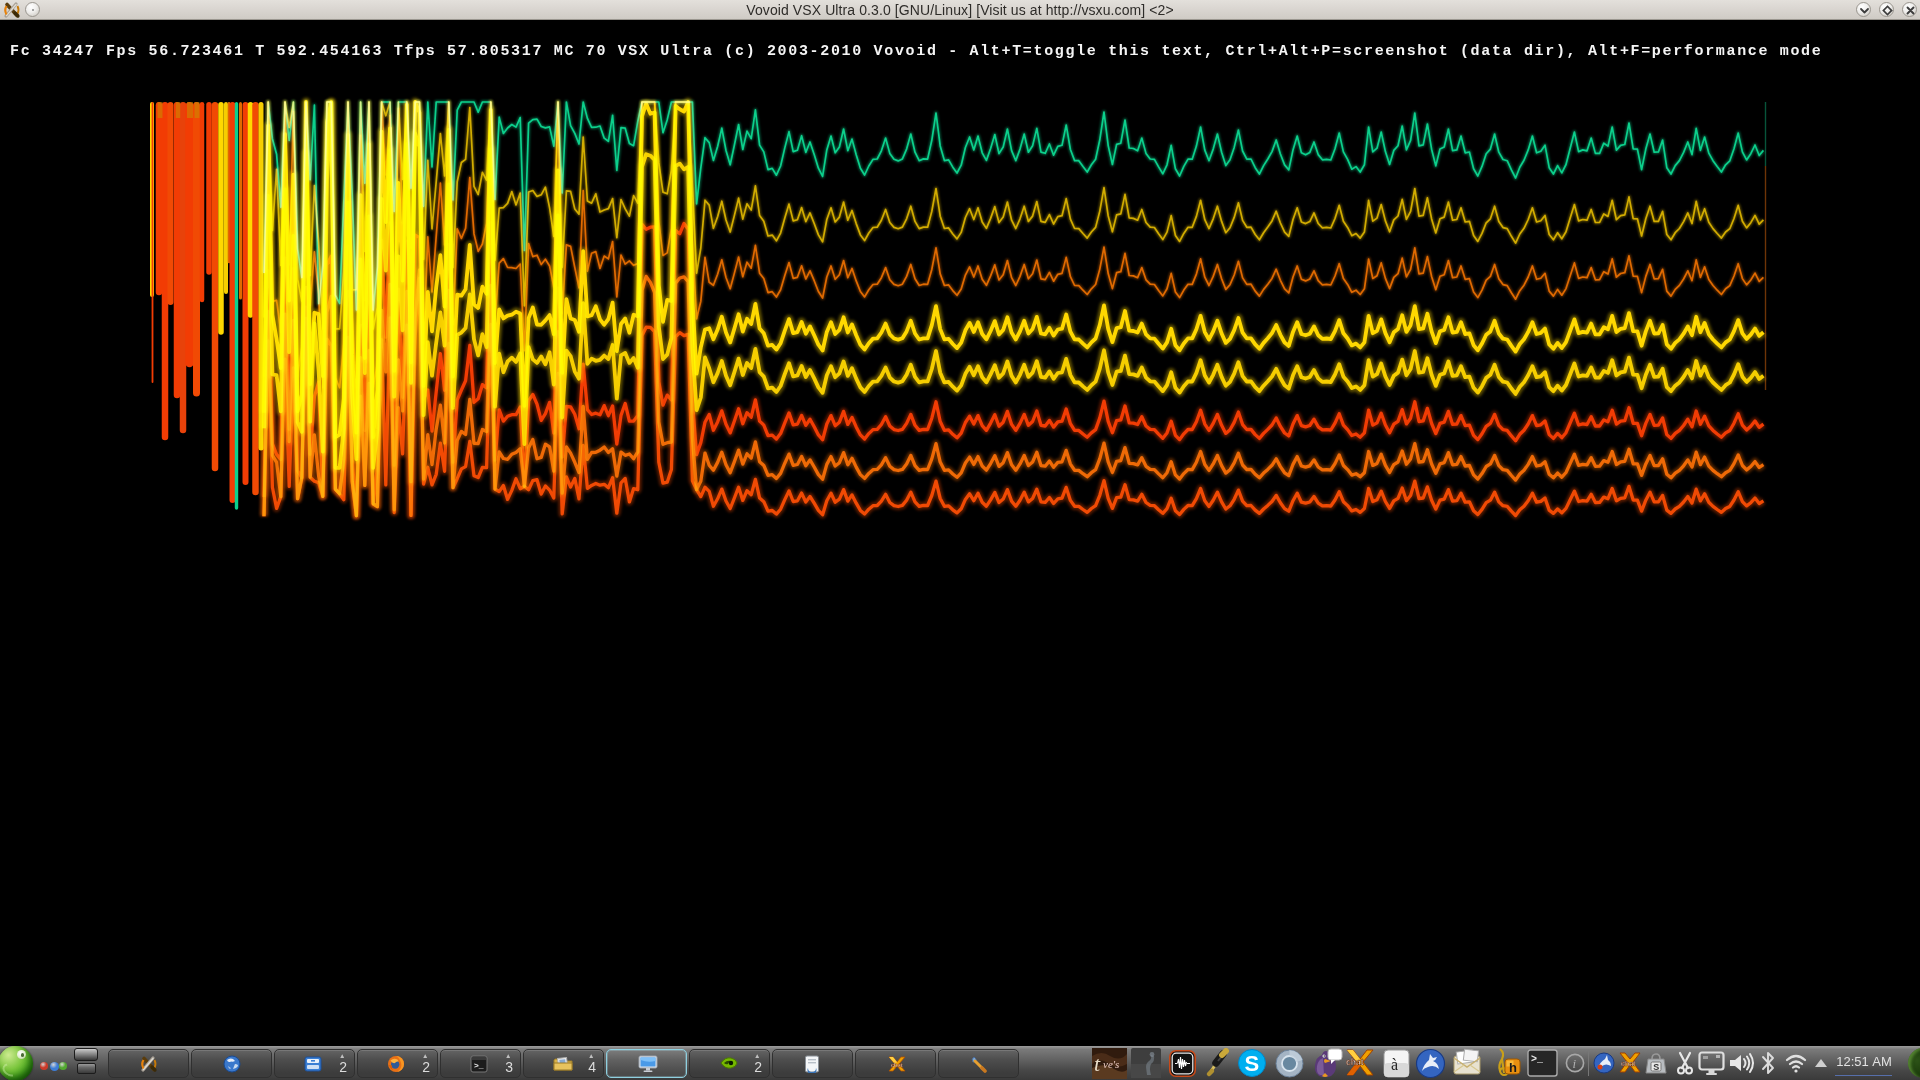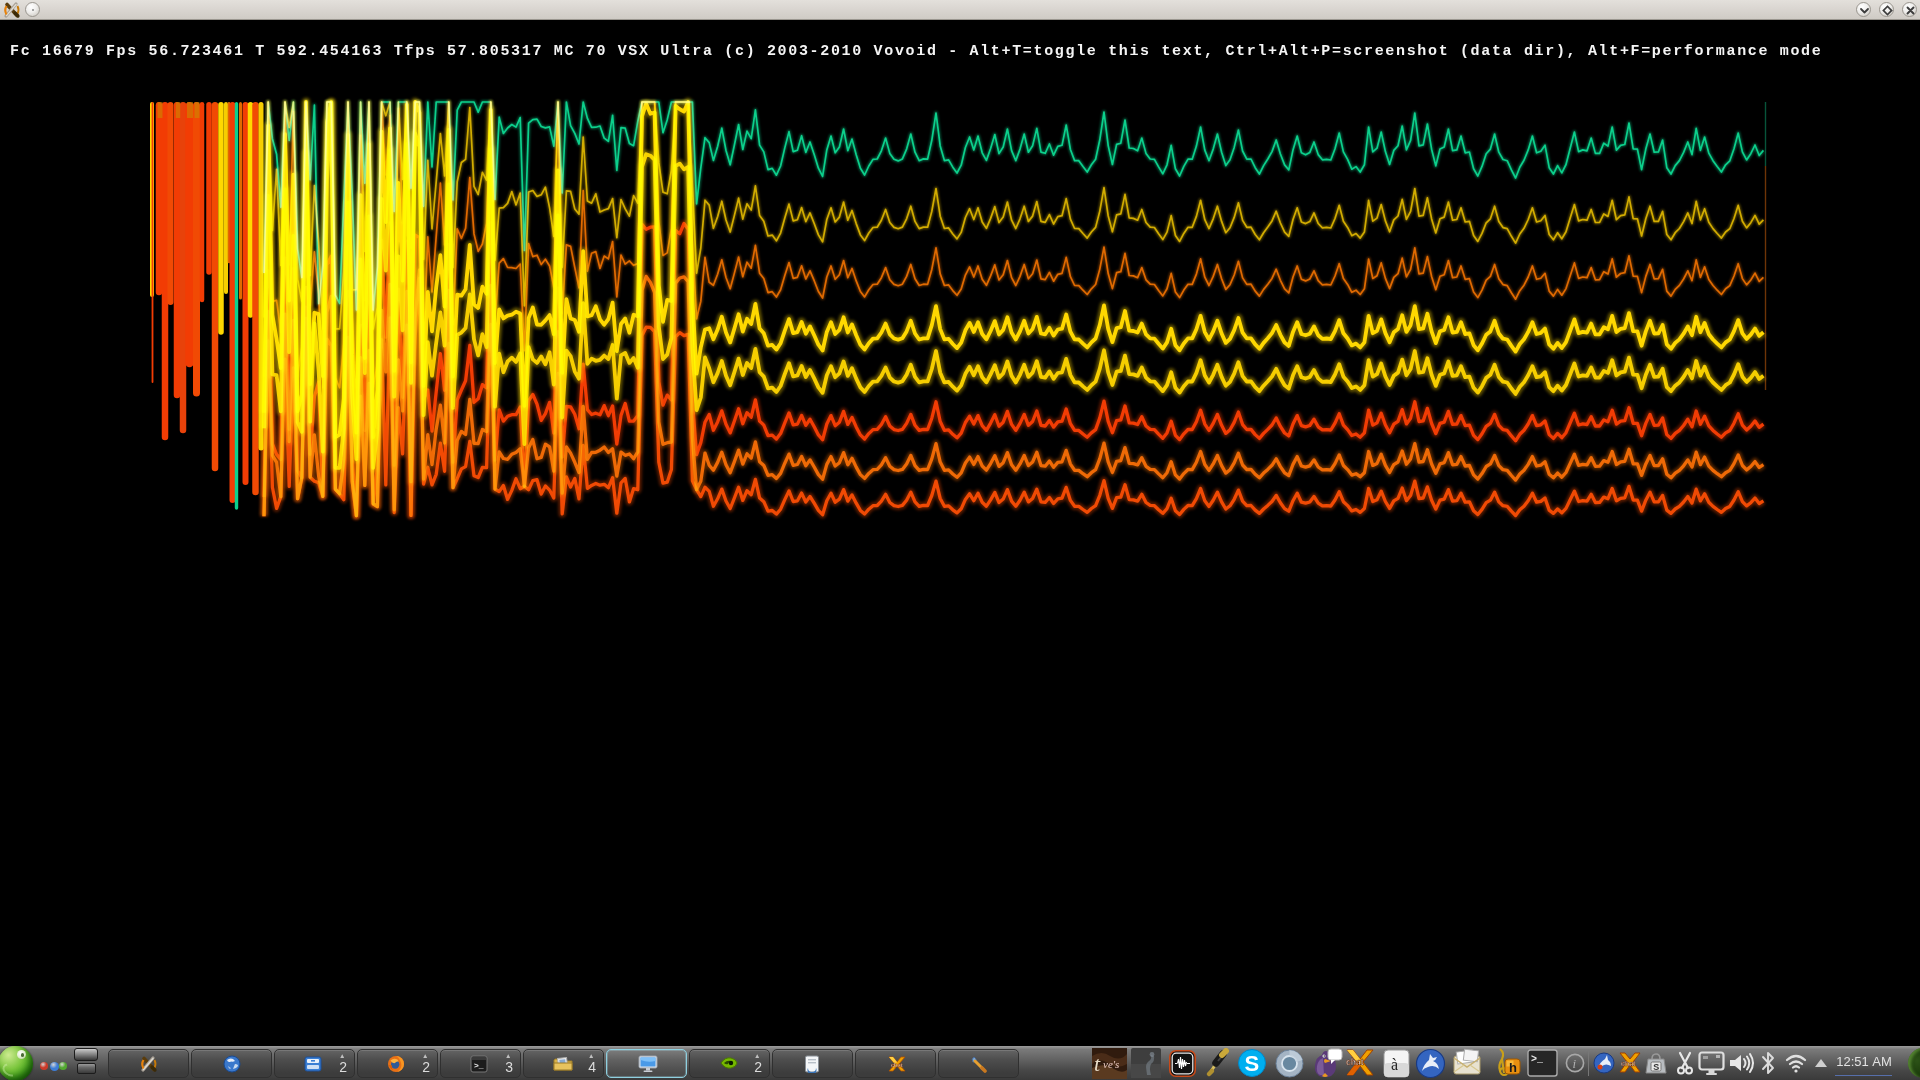--- a/index.html
+++ b/index.html
@@ -29,31 +29,32 @@
         <path d="M4 3.5 L14 14.5" stroke="#5a3c0c" stroke-width="3.6" stroke-linecap="round"></path>
         <path d="M3 15 L13 3" stroke="#a8a096" stroke-width="3.2" stroke-linecap="round"></path>
         <path d="M3.5 14.5 L13 3.5" stroke="#e0dcd2" stroke-width="1.3" stroke-linecap="round"></path>
         <path d="M3.5 5 Q1 9 3.5 13.5" stroke="#e8820a" stroke-width="2.2" fill="none"></path>
         <path d="M14.5 5 Q16.5 9 14.5 13" stroke="#c87a08" stroke-width="1.8" fill="none"></path>
         <path d="M12 12 L15 15" stroke="#3a2a08" stroke-width="3.2" stroke-linecap="round"></path>
       </svg></div>
     <div class="tbtn" style="left:25px">
       <div style="position:absolute;left:6px;top:6px;width:2px;height:2px;border-radius:50%;background:#888"></div>
     </div>
+    <div id="title">Vovoid VSX Ultra 0.3.0 [GNU/Linux] [Visit us at http://vsxu.com] &lt;2&gt;</div>
     <div class="tbtn" style="left:1856px"><svg width="15" height="15" viewBox="0 0 15 15">
         <path d="M4 6 L7.5 9.5 L11 6" stroke="#3c3c3c" stroke-width="1.8" fill="none" stroke-linecap="round" stroke-linejoin="round"></path>
       </svg></div>
     <div class="tbtn" style="left:1879px"><svg width="15" height="15" viewBox="0 0 15 15">
         <rect x="4.6" y="4.6" width="5.8" height="5.8" fill="none" stroke="#3c3c3c" stroke-width="1.7" transform="rotate(45 7.5 7.5)"></rect>
       </svg></div>
     <div class="tbtn" style="left:1902px"><svg width="15" height="15" viewBox="0 0 15 15">
         <path d="M4.5 4.5 L10.5 10.5 M10.5 4.5 L4.5 10.5" stroke="#3c3c3c" stroke-width="1.9" stroke-linecap="round"></path>
       </svg></div>
   </div>
-<div id="stats">Fc 16679 Fps 56.723461 T 592.454163 Tfps 57.805317 MC 70 VSX Ultra (c) 2003-2010 Vovoid - Alt+T=toggle this text, Ctrl+Alt+P=screenshot (data dir), Alt+F=performance mode</div>
+<div id="stats">Fc 34247 Fps 56.723461 T 592.454163 Tfps 57.805317 MC 70 VSX Ultra (c) 2003-2010 Vovoid - Alt+T=toggle this text, Ctrl+Alt+P=screenshot (data dir), Alt+F=performance mode</div>
 <svg id="wave" width="1920" height="1080" viewBox="0 0 1920 1080" xmlns="http://www.w3.org/2000/svg" style="position:absolute;left:0;top:0;isolation:isolate">
 <defs>
 <path id="w0" d="M264 272.9L268.2 102L272.4 138.7L276.6 154.2L280.8 207.1L285 102L289.2 140.3L293.4 102L297.6 248.9L301.8 277.4L306 102L310.2 179.7L314.4 105.2L318.6 303.6L322.8 265.3L327 102L331.2 102L335.4 295.1L339.6 303.4L343.8 202L348 102L352.2 194.4L356.4 310L360.6 102L364.8 183.1L369 102L373.2 310L377.4 267L381.6 102L385.8 102L390 102L394.2 211.4L398.4 102L402.6 102L406.8 102L411 188.1L415.2 102L419.4 102L423.6 206.3L427.8 102L432 167L436.2 102L440.4 102L444.6 102L448.8 102L453 199.9L457.2 110.2L461.4 102L465.6 102L469.8 102L474 102L478.2 112.1L482.4 102L486.6 102L490.8 102L495 199.4L499.2 117.2L503.4 133.5L507.6 128L511.8 124.5L516 127.1L520.2 117.6L524.4 250.5L528.6 123.2L532.8 119.6L537 119.2L541.2 126.5L545.4 127.9L549.6 126.9L553.8 146.1L558 102L562.2 193L566.4 102L570.6 125.6L574.8 133.4L579 144L583.2 102L587.4 118.4L591.6 127.4L595.8 127.2L600 126L604.2 138.1L608.4 141.3L612.6 115.3L616.8 170.3L621 127.6L625.2 128.2L629.4 143.5L633.6 145.7L637.8 121.2L642 102L646.2 102L650.4 102L654.6 102L658.8 102L663 132.7L667.2 119.9L671.4 102L675.6 102L679.8 102L684 102L688.2 102L692.4 102L696.6 203.8L700.8 167.9L705 137.7L709.2 142.6L713.4 160.4L717.6 146.5L721.8 128.2L726 150.5L730.2 164.8L734.4 145L738.6 124.5L742.8 149.5L747 131.1L751.2 138.7L755.4 109.9L759.6 145.1L763.8 151.9L768 169.6L772.2 168.4L776.4 175.2L780.6 166L784.8 147.9L789 131.6L793.2 151.6L797.4 150.2L801.6 135.7L805.8 152.4L810 142L814.2 154.6L818.4 168.2L822.6 176.4L826.8 149.9L831 136L835.2 152.8L839.4 147L843.6 129L847.8 150.7L852 139.1L856.2 154.8L860.4 168.2L864.6 175L868.8 166L873 159.4L877.2 159L881.4 150.8L885.6 138L889.8 153.4L894 159.3L898.2 160.9L902.4 158.9L906.6 149.1L910.8 134L915 152.2L919.2 160.7L923.4 158.9L927.6 159.1L931.8 140.3L936 113L940.2 145.9L944.4 160.6L948.6 159.8L952.8 167.2L957 173L961.2 165.2L965.4 147.5L969.6 137L973.8 149.9L978 136L982.2 152.8L986.4 160.4L990.6 148.5L994.8 134.5L999 153.6L1003.2 147L1007.4 129L1011.6 150.7L1015.8 160.6L1020 149.1L1024.2 134L1028.4 152.2L1032.6 145.8L1036.8 128.4L1041 152.1L1045.2 153.3L1049.4 144L1053.6 155.2L1057.8 146.4L1062 145.3L1066.2 125L1070.4 149.5L1074.6 160.6L1078.8 160.7L1083 166.6L1087.2 172L1091.4 164.8L1095.6 159.3L1099.8 139.8L1104 112L1108.2 145.6L1112.4 164.5L1116.6 144.4L1120.8 143.2L1125 120L1129.2 148L1133.4 148.5L1137.6 150.8L1141.8 138L1146 153.4L1150.2 159L1154.4 159.4L1158.6 166.9L1162.8 173.8L1167 164.8L1171.2 145.3L1175.4 168.8L1179.6 176L1183.8 166.4L1188 159.1L1192.2 159.2L1196.4 146.1L1200.6 127L1204.8 150.1L1209 160.7L1213.2 149.1L1217.4 134L1221.6 152.2L1225.8 165.6L1230 159.7L1234.2 147.4L1238.4 130L1242.6 151L1246.8 159.2L1251 159L1255.2 167.7L1259.4 174L1263.6 165.6L1267.8 159L1272 151.6L1276.2 140L1280.4 154L1284.6 164.9L1288.8 169.9L1293 149.9L1297.2 136L1301.4 152.8L1305.6 154.8L1309.8 152.4L1314 142L1318.2 154.6L1322.4 159.8L1326.6 159.3L1330.8 160L1335 148.7L1339.2 133L1343.4 151.9L1347.6 159.3L1351.8 169.2L1356 166.6L1360.2 172L1364.4 164.8L1368.6 127L1372.8 151.8L1377 148.2L1381.2 132L1385.4 151.6L1389.6 164.5L1393.8 150.4L1398 145.7L1402.2 126L1406.4 149.8L1410.6 140.3L1414.8 113L1419 145.9L1423.2 144.9L1427.4 124L1431.6 149.2L1435.8 165.9L1440 148.9L1444.2 147L1448.4 129L1452.6 150.7L1456.8 149.9L1461 136L1465.2 152.8L1469.4 152L1473.6 168.8L1477.8 176L1482 166.4L1486.2 153.8L1490.4 149.1L1494.6 134L1498.8 152.2L1503 159.5L1507.2 160.7L1511.4 169.9L1515.6 178L1519.8 167.2L1524 160.3L1528.2 149.9L1532.4 136L1536.6 152.8L1540.8 151.3L1545 145.2L1549.2 167.7L1553.4 174L1557.6 165.6L1561.8 172.9L1566 164.5L1570.2 148.2L1574.4 132L1578.6 151.6L1582.8 149.9L1587 150.8L1591.2 138L1595.4 153.4L1599.6 153.3L1603.8 143.2L1608 146.1L1612.2 127L1616.4 150.1L1620.6 145.4L1624.8 144.5L1629 123L1633.2 148.9L1637.4 149.1L1641.6 169.6L1645.8 149.1L1650 134L1654.2 152.2L1658.4 152L1662.6 140.1L1666.8 167.7L1671 174L1675.2 165.6L1679.4 160.6L1683.6 152.4L1687.8 142L1692 154.6L1696.2 128.3L1700.4 150.3L1704.6 137L1708.8 153.1L1713 160.7L1717.2 166.6L1721.4 172L1725.6 164.8L1729.8 160.8L1734 148.7L1738.2 133L1742.4 151.9L1746.6 159.9L1750.8 153.7L1755 145L1759.2 155.5L1763.4 150.4"></path>
 <path id="w1" d="M264 317.6L268.2 102L272.4 230.5L276.6 169.3L280.8 265.4L285 102L289.2 127.5L293.4 102L297.6 279.1L301.8 301.1L306 102L310.2 275.5L314.4 185.7L318.6 242.1L322.8 328.8L327 102L331.2 102L335.4 328.8L339.6 328.8L343.8 271.7L348 102L352.2 289.8L356.4 289.6L360.6 102L364.8 251.5L369 102L373.2 328.8L377.4 307.5L381.6 102L385.8 115.8L390 102L394.2 328.8L398.4 102L402.6 179.3L406.8 102L411 248.2L415.2 102L419.4 102L423.6 259.3L427.8 160.3L432 228.8L436.2 181.8L440.4 133.6L444.6 176L448.8 102L453 267.4L457.2 181.7L461.4 162.5L465.6 159.4L469.8 107.5L474 186.4L478.2 194.5L482.4 172.4L486.6 180.1L490.8 102L495 260.2L499.2 208.2L503.4 207.6L507.6 203.4L511.8 191.6L516 205L520.2 193.1L524.4 305.8L528.6 192L532.8 190.5L537 196.4L541.2 194.8L545.4 187.2L549.6 207.8L553.8 236.4L558 102L562.2 267.3L566.4 190.8L570.6 191.4L574.8 209L579 214.1L583.2 137L587.4 201L591.6 203.2L595.8 193.8L600 212L604.2 210L608.4 208.6L612.6 198.6L616.8 237.7L621 199.5L625.2 208.9L629.4 216.2L633.6 195.7L637.8 203.2L642 102L646.2 102L650.4 102L654.6 102L658.8 162.9L663 192.1L667.2 193.8L671.4 170.5L675.6 102L679.8 102L684 102L688.2 102L692.4 186.7L696.6 273.1L700.8 248L705 200.2L709.2 205.1L713.4 228.3L717.6 216.7L721.8 201.2L726 220L730.2 232L734.4 215.4L738.6 198.2L742.8 219.1L747 203.8L751.2 210.1L755.4 185.9L759.6 215.5L763.8 221.2L768 236L772.2 235.1L776.4 240.8L780.6 233.1L784.8 217.9L789 204.1L793.2 220.9L797.4 219.8L801.6 207.6L805.8 221.6L810 212.9L814.2 223.5L818.4 234.9L822.6 241.8L826.8 219.5L831 207.8L835.2 222L839.4 217.1L843.6 202L847.8 220.2L852 210.5L856.2 223.6L860.4 234.9L864.6 240.6L868.8 233L873 227.5L877.2 227.2L881.4 220.2L885.6 209.5L889.8 222.5L894 227.4L898.2 228.7L902.4 227.1L906.6 218.8L910.8 206.2L915 221.4L919.2 228.6L923.4 227.1L927.6 227.2L931.8 211.4L936 188.5L940.2 216.2L944.4 228.5L948.6 227.9L952.8 234L957 238.9L961.2 232.4L965.4 217.5L969.6 208.7L973.8 219.5L978 207.8L982.2 222L986.4 228.4L990.6 218.4L994.8 206.6L999 222.6L1003.2 217.1L1007.4 202L1011.6 220.2L1015.8 228.5L1020 218.8L1024.2 206.2L1028.4 221.4L1032.6 216.1L1036.8 201.5L1041 221.4L1045.2 222.4L1049.4 214.6L1053.6 224L1057.8 216.6L1062 215.7L1066.2 198.6L1070.4 219.2L1074.6 228.5L1078.8 228.6L1083 233.5L1087.2 238.1L1091.4 232L1095.6 227.4L1099.8 211.1L1104 187.7L1108.2 215.9L1112.4 231.8L1116.6 214.9L1120.8 213.9L1125 194.4L1129.2 217.9L1133.4 218.4L1137.6 220.2L1141.8 209.5L1146 222.5L1150.2 227.1L1154.4 227.5L1158.6 233.8L1162.8 239.6L1167 232.1L1171.2 215.6L1175.4 235.4L1179.6 241.4L1183.8 233.4L1188 227.3L1192.2 227.3L1196.4 216.4L1200.6 200.3L1204.8 219.7L1209 228.6L1213.2 218.8L1217.4 206.2L1221.6 221.4L1225.8 232.7L1230 227.7L1234.2 217.4L1238.4 202.8L1242.6 220.4L1246.8 227.3L1251 227.1L1255.2 234.5L1259.4 239.8L1263.6 232.7L1267.8 227.1L1272 220.9L1276.2 211.2L1280.4 223L1284.6 232.1L1288.8 236.3L1293 219.5L1297.2 207.8L1301.4 222L1305.6 223.6L1309.8 221.6L1314 212.9L1318.2 223.5L1322.4 227.9L1326.6 227.4L1330.8 228L1335 218.5L1339.2 205.3L1343.4 221.2L1347.6 227.4L1351.8 235.7L1356 233.5L1360.2 238.1L1364.4 232L1368.6 200.3L1372.8 221.1L1377 218.1L1381.2 204.5L1385.4 220.9L1389.6 231.8L1393.8 219.9L1398 216L1402.2 199.4L1406.4 219.4L1410.6 211.4L1414.8 188.5L1419 216.2L1423.2 215.3L1427.4 197.8L1431.6 218.9L1435.8 232.9L1440 218.7L1444.2 217.1L1448.4 202L1452.6 220.2L1456.8 219.5L1461 207.8L1465.2 222L1469.4 221.3L1473.6 235.4L1477.8 241.4L1482 233.4L1486.2 222.8L1490.4 218.8L1494.6 206.2L1498.8 221.4L1503 227.6L1507.2 228.6L1511.4 236.3L1515.6 243.1L1519.8 234L1524 228.3L1528.2 219.5L1532.4 207.8L1536.6 222L1540.8 220.7L1545 215.5L1549.2 234.5L1553.4 239.8L1557.6 232.7L1561.8 238.8L1566 231.8L1570.2 218.1L1574.4 204.5L1578.6 220.9L1582.8 219.5L1587 220.2L1591.2 209.5L1595.4 222.5L1599.6 222.3L1603.8 213.9L1608 216.4L1612.2 200.3L1616.4 219.7L1620.6 215.7L1624.8 214.9L1629 196.9L1633.2 218.7L1637.4 218.8L1641.6 236L1645.8 218.8L1650 206.2L1654.2 221.4L1658.4 221.3L1662.6 211.3L1666.8 234.5L1671 239.8L1675.2 232.7L1679.4 228.5L1683.6 221.6L1687.8 212.9L1692 223.5L1696.2 201.3L1700.4 219.9L1704.6 208.7L1708.8 222.2L1713 228.6L1717.2 233.5L1721.4 238.1L1725.6 232L1729.8 228.7L1734 218.5L1738.2 205.3L1742.4 221.2L1746.6 227.9L1750.8 222.7L1755 215.4L1759.2 224.2L1763.4 219.9"></path>
 <path id="w2" d="M264 377.1L268.2 102L272.4 301.3L276.6 300.3L280.8 332.2L285 102L289.2 264.8L293.4 111.7L297.6 375.9L301.8 346.8L306 102L310.2 305.5L314.4 251.9L318.6 293.4L322.8 387.7L327 102L331.2 102L335.4 377.8L339.6 387.7L343.8 343.8L348 102L352.2 318.1L356.4 387.7L360.6 135.3L364.8 300.6L369 102L373.2 387.7L377.4 362.8L381.6 102L385.8 174.9L390 115.5L394.2 343.7L398.4 108.3L402.6 222.7L406.8 102L411 317.5L415.2 102L419.4 102L423.6 344L427.8 236.9L432 292L436.2 236.4L440.4 183.1L444.6 244.9L448.8 102L453 324.4L457.2 228.9L461.4 238.4L465.6 228.2L469.8 177.6L474 233.9L478.2 251.3L482.4 244L486.6 223.1L490.8 102L495 319.6L499.2 263.1L503.4 258.6L507.6 267.5L511.8 267.7L516 268.5L520.2 264.1L524.4 350.6L528.6 243.5L532.8 256.6L537 255.2L541.2 264.5L545.4 259.2L549.6 266L553.8 286.9L558 102L562.2 313.6L566.4 244.9L570.6 246.4L574.8 267.5L579 287.9L583.2 190.7L587.4 271.1L591.6 253.2L595.8 251.6L600 268.5L604.2 256L608.4 258.9L612.6 241.5L616.8 296.9L621 255L625.2 264.1L629.4 260.8L633.6 265.3L637.8 263.6L642 102L646.2 102L650.4 102L654.6 102L658.8 221.5L663 255.5L667.2 252.9L671.4 228.7L675.6 102L679.8 102L684 102L688.2 102L692.4 243.2L696.6 318.8L700.8 301.2L705 257.4L709.2 282.3L713.4 285.3L717.6 274.3L721.8 259.8L726 277.5L730.2 288.8L734.4 273.1L738.6 257L742.8 276.7L747 262.2L751.2 268.2L755.4 245.4L759.6 273.2L763.8 278.6L768 292.6L772.2 291.7L776.4 297L780.6 289.8L784.8 275.5L789 262.5L793.2 278.3L797.4 277.3L801.6 265.8L805.8 279L810 270.8L814.2 280.7L818.4 291.5L822.6 298L826.8 277L831 266L835.2 279.3L839.4 274.7L843.6 260.5L847.8 277.7L852 268.5L856.2 280.9L860.4 291.5L864.6 296.9L868.8 289.7L873 284.5L877.2 284.2L881.4 277.7L885.6 267.6L889.8 279.8L894 284.4L898.2 285.7L902.4 284.2L906.6 276.4L910.8 264.5L915 278.8L919.2 285.5L923.4 284.2L927.6 284.3L931.8 269.4L936 247.9L940.2 273.9L944.4 285.5L948.6 284.9L952.8 290.6L957 295.3L961.2 289.1L965.4 275.1L969.6 266.9L973.8 277L978 266L982.2 279.3L986.4 285.3L990.6 275.9L994.8 264.9L999 280L1003.2 274.7L1007.4 260.5L1011.6 277.7L1015.8 285.5L1020 276.4L1024.2 264.5L1028.4 278.8L1032.6 273.8L1036.8 260L1041 278.8L1045.2 279.7L1049.4 272.4L1053.6 281.2L1057.8 274.3L1062 273.4L1066.2 257.4L1070.4 276.7L1074.6 285.5L1078.8 285.6L1083 290.2L1087.2 294.5L1091.4 288.8L1095.6 284.5L1099.8 269.1L1104 247.1L1108.2 273.6L1112.4 288.6L1116.6 272.7L1120.8 271.7L1125 253.4L1129.2 275.5L1133.4 275.9L1137.6 277.7L1141.8 267.6L1146 279.8L1150.2 284.2L1154.4 284.5L1158.6 290.4L1162.8 295.9L1167 288.8L1171.2 273.4L1175.4 292L1179.6 297.6L1183.8 290.1L1188 284.3L1192.2 284.4L1196.4 274.1L1200.6 258.9L1204.8 277.2L1209 285.5L1213.2 276.4L1217.4 264.5L1221.6 278.8L1225.8 289.4L1230 284.7L1234.2 275L1238.4 261.3L1242.6 277.9L1246.8 284.4L1251 284.2L1255.2 291.1L1259.4 296.1L1263.6 289.4L1267.8 284.2L1272 278.4L1276.2 269.2L1280.4 280.3L1284.6 288.9L1288.8 292.8L1293 277L1297.2 266L1301.4 279.3L1305.6 280.9L1309.8 279L1314 270.8L1318.2 280.7L1322.4 284.9L1326.6 284.4L1330.8 285L1335 276L1339.2 263.7L1343.4 278.6L1347.6 284.4L1351.8 292.3L1356 290.2L1360.2 294.5L1364.4 288.8L1368.6 259L1372.8 278.5L1377 275.7L1381.2 262.9L1385.4 278.4L1389.6 288.6L1393.8 277.4L1398 273.7L1402.2 258.1L1406.4 276.9L1410.6 269.4L1414.8 247.9L1419 273.9L1423.2 273.1L1427.4 256.6L1431.6 276.5L1435.8 289.7L1440 276.2L1444.2 274.7L1448.4 260.5L1452.6 277.7L1456.8 277L1461 266L1465.2 279.3L1469.4 278.7L1473.6 292L1477.8 297.6L1482 290.1L1486.2 280.1L1490.4 276.4L1494.6 264.5L1498.8 278.8L1503 284.6L1507.2 285.6L1511.4 292.8L1515.6 299.2L1519.8 290.7L1524 285.2L1528.2 277L1532.4 266L1536.6 279.3L1540.8 278.2L1545 273.3L1549.2 291.1L1553.4 296.1L1557.6 289.4L1561.8 295.2L1566 288.6L1570.2 275.7L1574.4 262.9L1578.6 278.4L1582.8 277L1587 277.7L1591.2 267.6L1595.4 279.8L1599.6 279.7L1603.8 271.7L1608 274.1L1612.2 258.9L1616.4 277.2L1620.6 273.5L1624.8 272.7L1629 255.8L1633.2 276.2L1637.4 276.4L1641.6 292.6L1645.8 276.4L1650 264.5L1654.2 278.8L1658.4 278.7L1662.6 269.3L1666.8 291.1L1671 296.1L1675.2 289.4L1679.4 285.4L1683.6 279L1687.8 270.8L1692 280.7L1696.2 259.9L1700.4 277.4L1704.6 266.8L1708.8 279.5L1713 285.5L1717.2 290.2L1721.4 294.5L1725.6 288.8L1729.8 285.6L1734 276L1738.2 263.7L1742.4 278.6L1746.6 284.9L1750.8 280L1755 273.1L1759.2 281.4L1763.4 277.4"></path>
 <path id="w3" d="M264 412.8L268.2 125.6L272.4 315.2L276.6 339.2L280.8 368L285 134.2L289.2 300.5L293.4 174.6L297.6 411.2L301.8 394.8L306 102L310.2 384.2L314.4 312.7L318.6 314.1L322.8 376.2L327 122.6L331.2 102.2L335.4 437L339.6 434.5L343.8 399L348 134.9L352.2 354.9L356.4 432.7L360.6 195.2L364.8 358L369 144.5L373.2 437L377.4 389.8L381.6 131.6L385.8 222.2L390 128.4L394.2 370.8L398.4 182.9L402.6 280.7L406.8 104.6L411 382.8L415.2 102L419.4 112.6L423.6 385.9L427.8 291.9L432 331.4L436.2 287.2L440.4 255.2L444.6 306.6L448.8 129.8L453 376.5L457.2 294.6L461.4 295.7L465.6 289.3L469.8 245L474 304.5L478.2 307.9L482.4 286.7L486.6 293.9L490.8 109.8L495 363.1L499.2 309.4L503.4 318.4L507.6 315.7L511.8 314.7L516 311.7L520.2 313.5L524.4 405.8L528.6 318.1L532.8 307.4L537 324.5L541.2 324.8L545.4 320.4L549.6 315.1L553.8 334.2L558 170.4L562.2 372.8L566.4 299.1L570.6 318.5L574.8 320L579 331.8L583.2 251.2L587.4 316.4L591.6 315.2L595.8 306.3L600 319.4L604.2 324.7L608.4 319L612.6 302.6L616.8 351.2L621 324L625.2 318.5L629.4 332.8L633.6 314.8L637.8 316.1L642 116.1L646.2 103.7L650.4 113.8L654.6 112.5L658.8 285.2L663 321.9L667.2 299.9L671.4 301L675.6 106L679.8 109.3L684 111.5L688.2 102L692.4 298.5L696.6 373.6L700.8 347.4L705 329.5L709.2 328.3L713.4 339.3L717.6 329.6L721.8 316.7L726 332.4L730.2 342.4L734.4 328.5L738.6 314.2L742.8 331.6L747 318.8L751.2 324.1L755.4 303.9L759.6 328.6L763.8 333.3L768 345.7L772.2 344.9L776.4 349.6L780.6 343.2L784.8 330.6L789 319.1L793.2 333.1L797.4 332.1L801.6 322L805.8 333.7L810 326.4L814.2 335.2L818.4 344.7L822.6 350.5L826.8 331.9L831 322.2L835.2 334L839.4 329.9L843.6 317.3L847.8 332.5L852 324.4L856.2 335.3L860.4 344.8L864.6 349.5L868.8 343.2L873 338.6L877.2 338.3L881.4 332.5L885.6 323.6L889.8 334.4L894 338.5L898.2 339.6L902.4 338.3L906.6 331.4L910.8 320.8L915 333.5L919.2 339.5L923.4 338.3L927.6 338.4L931.8 325.2L936 306.1L940.2 329.1L944.4 339.4L948.6 338.9L952.8 344L957 348.1L961.2 342.6L965.4 330.3L969.6 322.9L973.8 331.9L978 322.2L982.2 334L986.4 339.3L990.6 331L994.8 321.1L999 334.5L1003.2 329.9L1007.4 317.3L1011.6 332.5L1015.8 339.4L1020 331.4L1024.2 320.8L1028.4 333.5L1032.6 329L1036.8 316.9L1041 333.5L1045.2 334.3L1049.4 327.8L1053.6 335.6L1057.8 329.5L1062 328.7L1066.2 314.5L1070.4 331.6L1074.6 339.4L1078.8 339.5L1083 343.6L1087.2 347.4L1091.4 342.4L1095.6 338.5L1099.8 324.9L1104 305.4L1108.2 328.9L1112.4 342.1L1116.6 328.1L1120.8 327.2L1125 311L1129.2 330.6L1133.4 331L1137.6 332.5L1141.8 323.6L1146 334.4L1150.2 338.3L1154.4 338.6L1158.6 343.8L1162.8 348.6L1167 342.4L1171.2 328.7L1175.4 345.2L1179.6 350.2L1183.8 343.5L1188 338.4L1192.2 338.4L1196.4 329.3L1200.6 315.9L1204.8 332.1L1209 339.5L1213.2 331.4L1217.4 320.8L1221.6 333.5L1225.8 342.9L1230 338.8L1234.2 330.2L1238.4 318L1242.6 332.7L1246.8 338.4L1251 338.3L1255.2 344.4L1259.4 348.8L1263.6 342.9L1267.8 338.3L1272 333.1L1276.2 325L1280.4 334.8L1284.6 342.5L1288.8 345.9L1293 331.9L1297.2 322.2L1301.4 334L1305.6 335.3L1309.8 333.7L1314 326.4L1318.2 335.2L1322.4 338.9L1326.6 338.5L1330.8 339L1335 331.1L1339.2 320.1L1343.4 333.3L1347.6 338.5L1351.8 345.4L1356 343.6L1360.2 347.4L1364.4 342.4L1368.6 315.9L1372.8 333.2L1377 330.8L1381.2 319.4L1385.4 333.1L1389.6 342.2L1393.8 332.3L1398 329L1402.2 315.2L1406.4 331.9L1410.6 325.2L1414.8 306.1L1419 329.1L1423.2 328.4L1427.4 313.8L1431.6 331.4L1435.8 343.1L1440 331.2L1444.2 329.9L1448.4 317.3L1452.6 332.5L1456.8 331.9L1461 322.2L1465.2 334L1469.4 333.4L1473.6 345.2L1477.8 350.2L1482 343.5L1486.2 334.7L1490.4 331.4L1494.6 320.8L1498.8 333.5L1503 338.7L1507.2 339.5L1511.4 345.9L1515.6 351.6L1519.8 344L1524 339.2L1528.2 331.9L1532.4 322.2L1536.6 334L1540.8 332.9L1545 328.6L1549.2 344.4L1553.4 348.8L1557.6 342.9L1561.8 348L1566 342.2L1570.2 330.8L1574.4 319.4L1578.6 333.1L1582.8 331.9L1587 332.5L1591.2 323.6L1595.4 334.4L1599.6 334.3L1603.8 327.2L1608 329.3L1612.2 315.9L1616.4 332.1L1620.6 328.8L1624.8 328.1L1629 313.1L1633.2 331.2L1637.4 331.3L1641.6 345.7L1645.8 331.4L1650 320.8L1654.2 333.5L1658.4 333.4L1662.6 325L1666.8 344.4L1671 348.8L1675.2 342.9L1679.4 339.4L1683.6 333.7L1687.8 326.4L1692 335.2L1696.2 316.8L1700.4 332.2L1704.6 322.9L1708.8 334.2L1713 339.5L1717.2 343.6L1721.4 347.4L1725.6 342.4L1729.8 339.5L1734 331.1L1738.2 320.1L1742.4 333.3L1746.6 338.9L1750.8 334.6L1755 328.5L1759.2 335.9L1763.4 332.3"></path>
 <path id="w4" d="M264 428.3L268.2 195.9L272.4 374.5L276.6 375.2L280.8 411.3L285 189.5L289.2 352.1L293.4 235.9L297.6 422.1L301.8 431.8L306 153.1L310.2 421.7L314.4 323.5L318.6 370.6L322.8 451.7L327 180.4L331.2 103L335.4 467.8L339.6 467.8L343.8 428.2L348 202.7L352.2 395.8L356.4 459L360.6 259.3L364.8 373.1L369 216.5L373.2 467.8L377.4 429.9L381.6 198.8L385.8 270.7L390 150.2L394.2 396.7L398.4 256.3L402.6 330.3L406.8 144.2L411 362.3L415.2 133.5L419.4 146.9L423.6 415.2L427.8 342.2L432 375.7L436.2 342.8L440.4 312.5L444.6 345.7L448.8 184.3L453 407.9L457.2 334.9L461.4 332.6L465.6 327.9L469.8 294.5L474 339.3L478.2 355.4L482.4 334.2L486.6 347.1L490.8 149.5L495 406.5L499.2 353.6L503.4 372.2L507.6 361.5L511.8 357.7L516 362L520.2 353.5L524.4 444.2L528.6 347.2L532.8 359.4L537 362.9L541.2 356.5L545.4 364.3L549.6 352.3L553.8 384.5L558 215.3L562.2 417.5L566.4 350.7L570.6 356.1L574.8 371.6L579 378.7L583.2 303.1L587.4 363.8L591.6 358.6L595.8 360.8L600 359.9L604.2 355.6L608.4 359.1L612.6 345L616.8 398.7L621 355.4L625.2 352.9L629.4 362.9L633.6 358L637.8 367.8L642 166.6L646.2 154.2L650.4 155.7L654.6 160L658.8 326.8L663 359L667.2 354.6L671.4 338L675.6 165.9L679.8 163.7L684 169.3L688.2 167L692.4 348.4L696.6 410.2L700.8 397.5L705 357.4L709.2 368.3L713.4 382.3L717.6 373.1L721.8 361L726 375.7L730.2 385.2L734.4 372.1L738.6 358.6L742.8 375L747 363L751.2 368L755.4 348.9L759.6 372.2L763.8 376.6L768 388.3L772.2 387.6L776.4 392L780.6 386L784.8 374L789 363.2L793.2 376.4L797.4 375.5L801.6 366L805.8 377L810 370.1L814.2 378.4L818.4 387.4L822.6 392.8L826.8 375.3L831 366.2L835.2 377.2L839.4 373.4L843.6 361.5L847.8 375.9L852 368.2L856.2 378.6L860.4 387.4L864.6 391.9L868.8 386L873 381.6L877.2 381.3L881.4 375.9L885.6 367.5L889.8 377.6L894 381.5L898.2 382.6L902.4 381.3L906.6 374.8L910.8 364.8L915 376.9L919.2 382.4L923.4 381.3L927.6 381.4L931.8 369L936 351L940.2 372.7L944.4 382.4L948.6 381.9L952.8 386.7L957 390.6L961.2 385.4L965.4 373.8L969.6 366.8L973.8 375.3L978 366.2L982.2 377.2L986.4 382.3L990.6 374.4L994.8 365.2L999 377.8L1003.2 373.4L1007.4 361.5L1011.6 375.9L1015.8 382.4L1020 374.8L1024.2 364.8L1028.4 376.9L1032.6 372.6L1036.8 361.2L1041 376.8L1045.2 377.6L1049.4 371.4L1053.6 378.8L1057.8 373L1062 372.3L1066.2 358.9L1070.4 375.1L1074.6 382.4L1078.8 382.5L1083 386.4L1087.2 389.9L1091.4 385.2L1095.6 381.6L1099.8 368.7L1104 350.3L1108.2 372.5L1112.4 385L1116.6 371.7L1120.8 370.9L1125 355.6L1129.2 374.1L1133.4 374.4L1137.6 375.9L1141.8 367.5L1146 377.6L1150.2 381.3L1154.4 381.6L1158.6 386.5L1162.8 391.1L1167 385.2L1171.2 372.3L1175.4 387.8L1179.6 392.6L1183.8 386.2L1188 381.4L1192.2 381.5L1196.4 372.9L1200.6 360.2L1204.8 375.5L1209 382.5L1213.2 374.8L1217.4 364.8L1221.6 376.9L1225.8 385.7L1230 381.8L1234.2 373.7L1238.4 362.2L1242.6 376.1L1246.8 381.5L1251 381.3L1255.2 387.1L1259.4 391.2L1263.6 385.7L1267.8 381.3L1272 376.5L1276.2 368.8L1280.4 378L1284.6 385.3L1288.8 388.5L1293 375.3L1297.2 366.2L1301.4 377.2L1305.6 378.5L1309.8 377L1314 370.1L1318.2 378.4L1322.4 381.9L1326.6 381.5L1330.8 382L1335 374.5L1339.2 364.2L1343.4 376.7L1347.6 381.5L1351.8 388.1L1356 386.4L1360.2 389.9L1364.4 385.2L1368.6 360.2L1372.8 376.6L1377 374.2L1381.2 363.5L1385.4 376.5L1389.6 385L1393.8 375.7L1398 372.6L1402.2 359.6L1406.4 375.3L1410.6 369L1414.8 351L1419 372.7L1423.2 372L1427.4 358.2L1431.6 374.9L1435.8 385.9L1440 374.7L1444.2 373.4L1448.4 361.5L1452.6 375.9L1456.8 375.3L1461 366.2L1465.2 377.2L1469.4 376.7L1473.6 387.8L1477.8 392.6L1482 386.2L1486.2 377.9L1490.4 374.8L1494.6 364.8L1498.8 376.9L1503 381.7L1507.2 382.5L1511.4 388.5L1515.6 393.9L1519.8 386.8L1524 382.2L1528.2 375.3L1532.4 366.2L1536.6 377.2L1540.8 376.3L1545 372.2L1549.2 387.1L1553.4 391.2L1557.6 385.7L1561.8 390.5L1566 385L1570.2 374.2L1574.4 363.5L1578.6 376.5L1582.8 375.3L1587 375.9L1591.2 367.5L1595.4 377.6L1599.6 377.6L1603.8 370.9L1608 372.9L1612.2 360.2L1616.4 375.5L1620.6 372.4L1624.8 371.7L1629 357.6L1633.2 374.7L1637.4 374.8L1641.6 388.3L1645.8 374.8L1650 364.8L1654.2 376.9L1658.4 376.7L1662.6 368.8L1666.8 387.1L1671 391.2L1675.2 385.7L1679.4 382.4L1683.6 377L1687.8 370.1L1692 378.4L1696.2 361L1700.4 375.6L1704.6 366.8L1708.8 377.4L1713 382.5L1717.2 386.4L1721.4 389.9L1725.6 385.2L1729.8 382.5L1734 374.5L1738.2 364.2L1742.4 376.7L1746.6 381.9L1750.8 377.8L1755 372.1L1759.2 379L1763.4 375.7"></path>
 <path id="w5" d="M264 497L268.2 270.7L272.4 443.9L276.6 454.4L280.8 459.4L285 257.9L289.2 429.2L293.4 268.6L297.6 470.6L301.8 477.6L306 307.2L310.2 454.2L314.4 396.6L318.6 382.2L322.8 496.3L327 264.8L331.2 256.2L335.4 489.1L339.6 493.7L343.8 462.1L348 246.2L352.2 459.4L356.4 515.7L360.6 325.4L364.8 430.4L369 260.6L373.2 503.8L377.4 467.4L381.6 240.1L385.8 337.2L390 222.8L394.2 465.2L398.4 289.1L402.6 397.3L406.8 241.2L411 515.4L415.2 235.1L419.4 237.6L423.6 398.9L427.8 390L432 431L436.2 391.9L440.4 353.6L444.6 390.3L448.8 244.6L453 462.2L457.2 400.2L461.4 390L465.6 380.7L469.8 345.5L474 402.3L478.2 398.7L482.4 384.7L486.6 387.8L490.8 222.6L495 460.2L499.2 409.9L503.4 421.1L507.6 416.2L511.8 414.7L516 414.7L520.2 407L524.4 486.3L528.6 400.7L532.8 394.5L537 404.1L541.2 420.4L545.4 413.6L549.6 402.4L553.8 433L558 288.2L562.2 457.2L566.4 406.5L570.6 406.9L574.8 414.2L579 428.7L583.2 364.1L587.4 409.6L591.6 414.5L595.8 413.2L600 414.7L604.2 405.6L608.4 415.7L612.6 405.9L616.8 444L621 415.4L625.2 403.5L629.4 421.2L633.6 421L637.8 415.6L642 224.4L646.2 229.3L650.4 227.2L654.6 226.9L658.8 381.7L663 405.2L667.2 395.1L671.4 400L675.6 230.5L679.8 233.7L684 223.5L688.2 229.3L692.4 401.3L696.6 454.6L700.8 442.6L705 422.2L709.2 414.5L713.4 430.2L717.6 421.9L721.8 410.9L726 424.3L730.2 432.9L734.4 421L738.6 408.7L742.8 423.7L747 412.7L751.2 417.2L755.4 399.9L759.6 421.1L763.8 425.1L768 435.7L772.2 435.1L776.4 439.1L780.6 433.6L784.8 422.8L789 412.9L793.2 424.9L797.4 424.1L801.6 415.4L805.8 425.4L810 419.2L814.2 426.8L818.4 434.9L822.6 439.8L826.8 424L831 415.6L835.2 425.7L839.4 422.2L843.6 411.4L847.8 424.4L852 417.5L856.2 426.9L860.4 434.9L864.6 439L868.8 433.6L873 429.6L877.2 429.4L881.4 424.5L885.6 416.8L889.8 426L894 429.6L898.2 430.5L902.4 429.4L906.6 423.4L910.8 414.4L915 425.3L919.2 430.4L923.4 429.4L927.6 429.5L931.8 418.2L936 401.8L940.2 421.5L944.4 430.4L948.6 429.9L952.8 434.3L957 437.8L961.2 433.1L965.4 422.5L969.6 416.2L973.8 424L978 415.6L982.2 425.7L986.4 430.3L990.6 423.1L994.8 414.7L999 426.2L1003.2 422.2L1007.4 411.4L1011.6 424.4L1015.8 430.3L1020 423.4L1024.2 414.4L1028.4 425.3L1032.6 421.5L1036.8 411L1041 425.3L1045.2 426L1049.4 420.4L1053.6 427.1L1057.8 421.9L1062 421.2L1066.2 409L1070.4 423.7L1074.6 430.4L1078.8 430.4L1083 434L1087.2 437.2L1091.4 432.9L1095.6 429.6L1099.8 417.9L1104 401.2L1108.2 421.4L1112.4 432.7L1116.6 420.6L1120.8 419.9L1125 406L1129.2 422.8L1133.4 423.1L1137.6 424.5L1141.8 416.8L1146 426L1150.2 429.4L1154.4 429.6L1158.6 434.1L1162.8 438.3L1167 432.9L1171.2 421.2L1175.4 435.3L1179.6 439.6L1183.8 433.8L1188 429.5L1192.2 429.5L1196.4 421.7L1200.6 410.2L1204.8 424.1L1209 430.4L1213.2 423.4L1217.4 414.4L1221.6 425.3L1225.8 433.4L1230 429.8L1234.2 422.4L1238.4 412L1242.6 424.6L1246.8 429.5L1251 429.4L1255.2 434.6L1259.4 438.4L1263.6 433.4L1267.8 429.4L1272 425L1276.2 418L1280.4 426.4L1284.6 433L1288.8 435.9L1293 424L1297.2 415.6L1301.4 425.7L1305.6 426.9L1309.8 425.5L1314 419.2L1318.2 426.8L1322.4 429.9L1326.6 429.6L1330.8 430L1335 423.2L1339.2 413.8L1343.4 425.1L1347.6 429.6L1351.8 435.5L1356 434L1360.2 437.2L1364.4 432.9L1368.6 410.2L1372.8 425.1L1377 422.9L1381.2 413.2L1385.4 425L1389.6 432.7L1393.8 424.2L1398 421.4L1402.2 409.6L1406.4 423.9L1410.6 418.2L1414.8 401.8L1419 421.5L1423.2 420.9L1427.4 408.4L1431.6 423.5L1435.8 433.5L1440 423.3L1444.2 422.2L1448.4 411.4L1452.6 424.4L1456.8 424L1461 415.6L1465.2 425.7L1469.4 425.2L1473.6 435.3L1477.8 439.6L1482 433.8L1486.2 426.3L1490.4 423.4L1494.6 414.4L1498.8 425.3L1503 429.7L1507.2 430.4L1511.4 435.9L1515.6 440.8L1519.8 434.3L1524 430.2L1528.2 424L1532.4 415.6L1536.6 425.7L1540.8 424.8L1545 421.1L1549.2 434.6L1553.4 438.4L1557.6 433.4L1561.8 437.7L1566 432.7L1570.2 422.9L1574.4 413.2L1578.6 425L1582.8 423.9L1587 424.5L1591.2 416.8L1595.4 426L1599.6 426L1603.8 419.9L1608 421.7L1612.2 410.2L1616.4 424.1L1620.6 421.2L1624.8 420.7L1629 407.8L1633.2 423.3L1637.4 423.4L1641.6 435.7L1645.8 423.4L1650 414.4L1654.2 425.3L1658.4 425.2L1662.6 418L1666.8 434.6L1671 438.4L1675.2 433.4L1679.4 430.3L1683.6 425.5L1687.8 419.2L1692 426.8L1696.2 411L1700.4 424.2L1704.6 416.2L1708.8 425.9L1713 430.4L1717.2 434L1721.4 437.2L1725.6 432.9L1729.8 430.5L1734 423.2L1738.2 413.8L1742.4 425.1L1746.6 429.9L1750.8 426.2L1755 421L1759.2 427.3L1763.4 424.2"></path>
 <path id="w6" d="M264 516.2L268.2 311.5L272.4 455.3L276.6 462.4L280.8 496.6L285 314.1L289.2 441.5L293.4 320.4L297.6 498.7L301.8 477.6L306 287.4L310.2 477.2L314.4 434.8L318.6 475.8L322.8 496.3L327 312.2L331.2 296.4L335.4 489.1L339.6 493.7L343.8 457.9L348 291.3L352.2 481.3L356.4 515.7L360.6 357.6L364.8 485.4L369 350.7L373.2 503.8L377.4 506.5L381.6 310.3L385.8 371.9L390 284.3L394.2 509.8L398.4 360L402.6 410.9L406.8 291.3L411 481.7L415.2 317.8L419.4 269.8L423.6 479L427.8 434.7L432 464.5L436.2 429.3L440.4 405.1L444.6 443L448.8 290.3L453 487.7L457.2 440.5L461.4 431.4L465.6 434.5L469.8 399.5L474 443.3L478.2 443.5L482.4 429.5L486.6 431.5L490.8 285.4L495 489L499.2 452L503.4 458.5L507.6 459.3L511.8 454.3L516 452.4L520.2 448.7L524.4 486.3L528.6 447.9L532.8 439.5L537 458.7L541.2 457.4L545.4 444.2L549.6 446.9L553.8 471.2L558 331.7L562.2 493.1L566.4 446.8L570.6 453.1L574.8 462.3L579 472.5L583.2 406.4L587.4 459.3L591.6 452.5L595.8 452.3L600 450.2L604.2 447.1L608.4 452.5L612.6 448.8L616.8 476.1L621 452.1L625.2 455.3L629.4 454L633.6 458.7L637.8 451.8L642 290.3L646.2 276.4L650.4 282.4L654.6 292.6L658.8 422L663 444.3L667.2 442.7L671.4 442L675.6 283.1L679.8 278L684 276.9L688.2 281.8L692.4 437.5L696.6 489.6L700.8 481.3L705 453.1L709.2 465.2L713.4 470.2L717.6 462.4L721.8 452.2L726 464.7L730.2 472.7L734.4 461.6L738.6 450.1L742.8 464.1L747 453.8L751.2 458.1L755.4 441.9L759.6 461.7L763.8 465.4L768 475.4L772.2 474.7L776.4 478.5L780.6 473.4L784.8 463.2L789 454.1L793.2 465.3L797.4 464.5L801.6 456.4L805.8 465.7L810 459.9L814.2 467L818.4 474.6L822.6 479.2L826.8 464.4L831 456.6L835.2 466L839.4 462.7L843.6 452.6L847.8 464.8L852 458.3L856.2 467.1L860.4 474.6L864.6 478.4L868.8 473.4L873 469.7L877.2 469.4L881.4 464.8L885.6 457.7L889.8 466.3L894 469.6L898.2 470.5L902.4 469.4L906.6 463.9L910.8 455.4L915 465.6L919.2 470.4L923.4 469.4L927.6 469.5L931.8 458.9L936 443.7L940.2 462.1L944.4 470.3L948.6 469.9L952.8 474L957 477.3L961.2 472.9L965.4 463L969.6 457.1L973.8 464.4L978 456.6L982.2 466L986.4 470.2L990.6 463.6L994.8 455.7L999 466.4L1003.2 462.7L1007.4 452.6L1011.6 464.8L1015.8 470.3L1020 463.9L1024.2 455.4L1028.4 465.6L1032.6 462L1036.8 452.3L1041 465.6L1045.2 466.2L1049.4 461L1053.6 467.3L1057.8 462.4L1062 461.8L1066.2 450.4L1070.4 464.1L1074.6 470.3L1078.8 470.4L1083 473.7L1087.2 476.7L1091.4 472.7L1095.6 469.6L1099.8 458.7L1104 443.1L1108.2 461.9L1112.4 472.5L1116.6 461.3L1120.8 460.6L1125 447.6L1129.2 463.3L1133.4 463.6L1137.6 464.8L1141.8 457.7L1146 466.3L1150.2 469.4L1154.4 469.7L1158.6 473.9L1162.8 477.7L1167 472.7L1171.2 461.7L1175.4 474.9L1179.6 479L1183.8 473.6L1188 469.5L1192.2 469.6L1196.4 462.2L1200.6 451.5L1204.8 464.5L1209 470.4L1213.2 463.9L1217.4 455.4L1221.6 465.6L1225.8 473.1L1230 469.8L1234.2 462.9L1238.4 453.2L1242.6 465L1246.8 469.5L1251 469.4L1255.2 474.3L1259.4 477.8L1263.6 473.1L1267.8 469.4L1272 465.3L1276.2 458.8L1280.4 466.6L1284.6 472.8L1288.8 475.5L1293 464.4L1297.2 456.6L1301.4 466L1305.6 467.1L1309.8 465.8L1314 459.9L1318.2 467L1322.4 469.9L1326.6 469.6L1330.8 470L1335 463.6L1339.2 454.9L1343.4 465.5L1347.6 469.6L1351.8 475.1L1356 473.7L1360.2 476.7L1364.4 472.7L1368.6 451.5L1372.8 465.4L1377 463.4L1381.2 454.3L1385.4 465.3L1389.6 472.5L1393.8 464.6L1398 462L1402.2 451L1406.4 464.3L1410.6 458.9L1414.8 443.7L1419 462.1L1423.2 461.5L1427.4 449.8L1431.6 464L1435.8 473.3L1440 463.8L1444.2 462.7L1448.4 452.6L1452.6 464.8L1456.8 464.4L1461 456.6L1465.2 466L1469.4 465.5L1473.6 474.9L1477.8 479L1482 473.6L1486.2 466.5L1490.4 463.9L1494.6 455.4L1498.8 465.6L1503 469.7L1507.2 470.4L1511.4 475.5L1515.6 480.1L1519.8 474L1524 470.2L1528.2 464.4L1532.4 456.6L1536.6 466L1540.8 465.2L1545 461.7L1549.2 474.3L1553.4 477.8L1557.6 473.1L1561.8 477.2L1566 472.5L1570.2 463.4L1574.4 454.3L1578.6 465.3L1582.8 464.3L1587 464.8L1591.2 457.7L1595.4 466.3L1599.6 466.2L1603.8 460.6L1608 462.2L1612.2 451.5L1616.4 464.5L1620.6 461.8L1624.8 461.3L1629 449.3L1633.2 463.8L1637.4 463.9L1641.6 475.4L1645.8 463.9L1650 455.4L1654.2 465.6L1658.4 465.5L1662.6 458.8L1666.8 474.3L1671 477.8L1675.2 473.1L1679.4 470.3L1683.6 465.8L1687.8 459.9L1692 467L1696.2 452.2L1700.4 464.6L1704.6 457.1L1708.8 466.1L1713 470.4L1717.2 473.7L1721.4 476.7L1725.6 472.7L1729.8 470.4L1734 463.6L1738.2 454.9L1742.4 465.5L1746.6 469.9L1750.8 466.5L1755 461.6L1759.2 467.5L1763.4 464.6"></path>
 <path id="w7" d="M264 516.2L268.2 340.8L272.4 487.3L276.6 508.4L280.8 496.6L285 359.1L289.2 486.4L293.4 367.8L297.6 498.7L301.8 477.6L306 318.3L310.2 477.2L314.4 481.2L318.6 482.6L322.8 496.3L327 339.1L331.2 345.9L335.4 489.1L339.6 493.7L343.8 499.7L348 337.5L352.2 481.3L356.4 515.7L360.6 396.2L364.8 485.4L369 383.3L373.2 503.8L377.4 506.5L381.6 339.7L385.8 484.9L390 317.9L394.2 512.5L398.4 407.6L402.6 453.8L406.8 325.2L411 515.4L415.2 335.9L419.4 278.1L423.6 484L427.8 467.3L432 484.8L436.2 474.3L440.4 443.2L444.6 471.3L448.8 343.4L453 487.7L457.2 478.7L461.4 468.9L465.6 466.6L469.8 441.4L474 475.7L478.2 477.5L482.4 467.3L486.6 467.6L490.8 324.3L495 489L499.2 491.6L503.4 485.5L507.6 499.4L511.8 490.4L516 478.8L520.2 488.7L524.4 486.3L528.6 489.7L532.8 480.6L537 479.7L541.2 494.1L545.4 485.9L549.6 490.1L553.8 498L558 373.3L562.2 513.9L566.4 476.9L570.6 487L574.8 478.4L579 498.9L583.2 445.4L587.4 488.4L591.6 485.4L595.8 483.5L600 485.2L604.2 484.3L608.4 487.7L612.6 477.7L616.8 513.2L621 482.9L625.2 478.5L629.4 501.9L633.6 488.6L637.8 489.7L642 335.5L646.2 327.2L650.4 327.4L654.6 331.7L658.8 462.1L663 483.2L667.2 482.2L671.4 469.5L675.6 336.7L679.8 332.6L684 335.7L688.2 334.4L692.4 480.7L696.6 489.6L700.8 496.6L705 487.3L709.2 491.4L713.4 506.2L717.6 498.8L721.8 489.1L726 501L730.2 508.5L734.4 498L738.6 487.2L742.8 500.4L747 490.7L751.2 494.7L755.4 479.4L759.6 498.1L763.8 501.7L768 511.1L772.2 510.5L776.4 514.1L780.6 509.2L784.8 499.6L789 490.9L793.2 501.5L797.4 500.8L801.6 493.1L805.8 502L810 496.5L814.2 503.1L818.4 510.3L822.6 514.7L826.8 500.7L831 493.3L835.2 502.2L839.4 499.1L843.6 489.6L847.8 501.1L852 494.9L856.2 503.2L860.4 510.4L864.6 514L868.8 509.2L873 505.7L877.2 505.5L881.4 501.1L885.6 494.3L889.8 502.5L894 505.6L898.2 506.5L902.4 505.4L906.6 500.2L910.8 492.2L915 501.9L919.2 506.4L923.4 505.4L927.6 505.5L931.8 495.5L936 481.1L940.2 498.5L944.4 506.3L948.6 505.9L952.8 509.8L957 512.9L961.2 508.8L965.4 499.4L969.6 493.8L973.8 500.7L978 493.3L982.2 502.2L986.4 506.2L990.6 499.9L994.8 492.5L999 502.6L1003.2 499.1L1007.4 489.6L1011.6 501.1L1015.8 506.3L1020 500.2L1024.2 492.2L1028.4 501.9L1032.6 498.5L1036.8 489.3L1041 501.8L1045.2 502.4L1049.4 497.5L1053.6 503.5L1057.8 498.8L1062 498.2L1066.2 487.4L1070.4 500.4L1074.6 506.3L1078.8 506.4L1083 509.5L1087.2 512.4L1091.4 508.5L1095.6 505.7L1099.8 495.3L1104 480.6L1108.2 498.4L1112.4 508.4L1116.6 497.7L1120.8 497.1L1125 484.8L1129.2 499.6L1133.4 499.9L1137.6 501.1L1141.8 494.3L1146 502.5L1150.2 505.4L1154.4 505.7L1158.6 509.7L1162.8 513.3L1167 508.6L1171.2 498.2L1175.4 510.7L1179.6 514.5L1183.8 509.4L1188 505.5L1192.2 505.6L1196.4 498.7L1200.6 488.5L1204.8 500.8L1209 506.4L1213.2 500.2L1217.4 492.2L1221.6 501.9L1225.8 509L1230 505.8L1234.2 499.3L1238.4 490.1L1242.6 501.2L1246.8 505.6L1251 505.5L1255.2 510.1L1259.4 513.4L1263.6 509L1267.8 505.4L1272 501.5L1276.2 495.4L1280.4 502.8L1284.6 508.6L1288.8 511.2L1293 500.7L1297.2 493.3L1301.4 502.2L1305.6 503.2L1309.8 502L1314 496.5L1318.2 503.1L1322.4 505.9L1326.6 505.6L1330.8 506L1335 500L1339.2 491.7L1343.4 501.7L1347.6 505.6L1351.8 510.9L1356 509.5L1360.2 512.4L1364.4 508.5L1368.6 488.5L1372.8 501.6L1377 499.8L1381.2 491.2L1385.4 501.5L1389.6 508.4L1393.8 500.9L1398 498.4L1402.2 488L1406.4 500.6L1410.6 495.5L1414.8 481.1L1419 498.5L1423.2 498L1427.4 486.9L1431.6 500.3L1435.8 509.1L1440 500.1L1444.2 499.1L1448.4 489.6L1452.6 501.1L1456.8 500.7L1461 493.3L1465.2 502.2L1469.4 501.8L1473.6 510.7L1477.8 514.5L1482 509.4L1486.2 502.7L1490.4 500.2L1494.6 492.2L1498.8 501.9L1503 505.7L1507.2 506.4L1511.4 511.2L1515.6 515.5L1519.8 509.8L1524 506.2L1528.2 500.7L1532.4 493.3L1536.6 502.2L1540.8 501.4L1545 498.1L1549.2 510.1L1553.4 513.4L1557.6 509L1561.8 512.8L1566 508.4L1570.2 499.8L1574.4 491.2L1578.6 501.5L1582.8 500.6L1587 501.1L1591.2 494.3L1595.4 502.5L1599.6 502.4L1603.8 497.1L1608 498.7L1612.2 488.5L1616.4 500.8L1620.6 498.3L1624.8 497.8L1629 486.4L1633.2 500.1L1637.4 500.2L1641.6 511.1L1645.8 500.2L1650 492.2L1654.2 501.9L1658.4 501.8L1662.6 495.4L1666.8 510.1L1671 513.4L1675.2 509L1679.4 506.3L1683.6 502L1687.8 496.5L1692 503.1L1696.2 489.2L1700.4 500.9L1704.6 493.8L1708.8 502.3L1713 506.4L1717.2 509.5L1721.4 512.4L1725.6 508.5L1729.8 506.4L1734 500L1738.2 491.7L1742.4 501.7L1746.6 505.9L1750.8 502.7L1755 498.1L1759.2 503.6L1763.4 500.9"></path>

